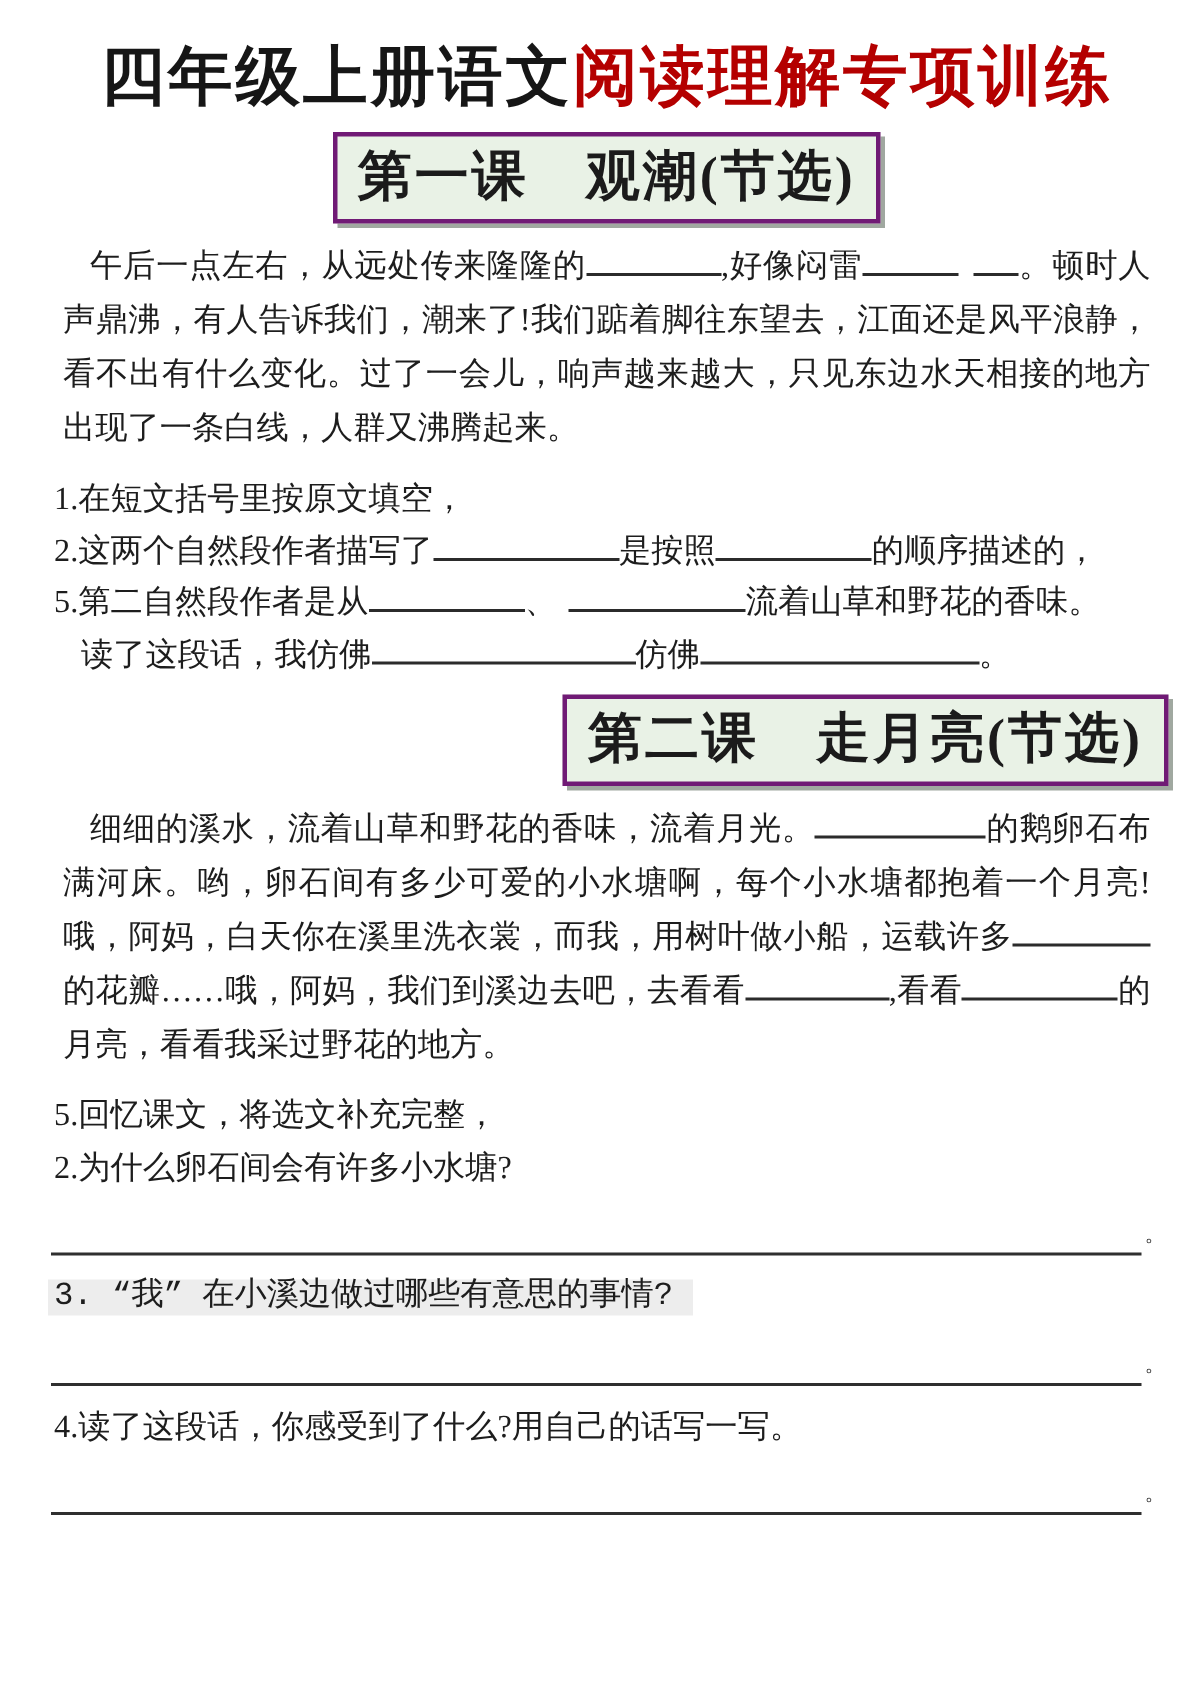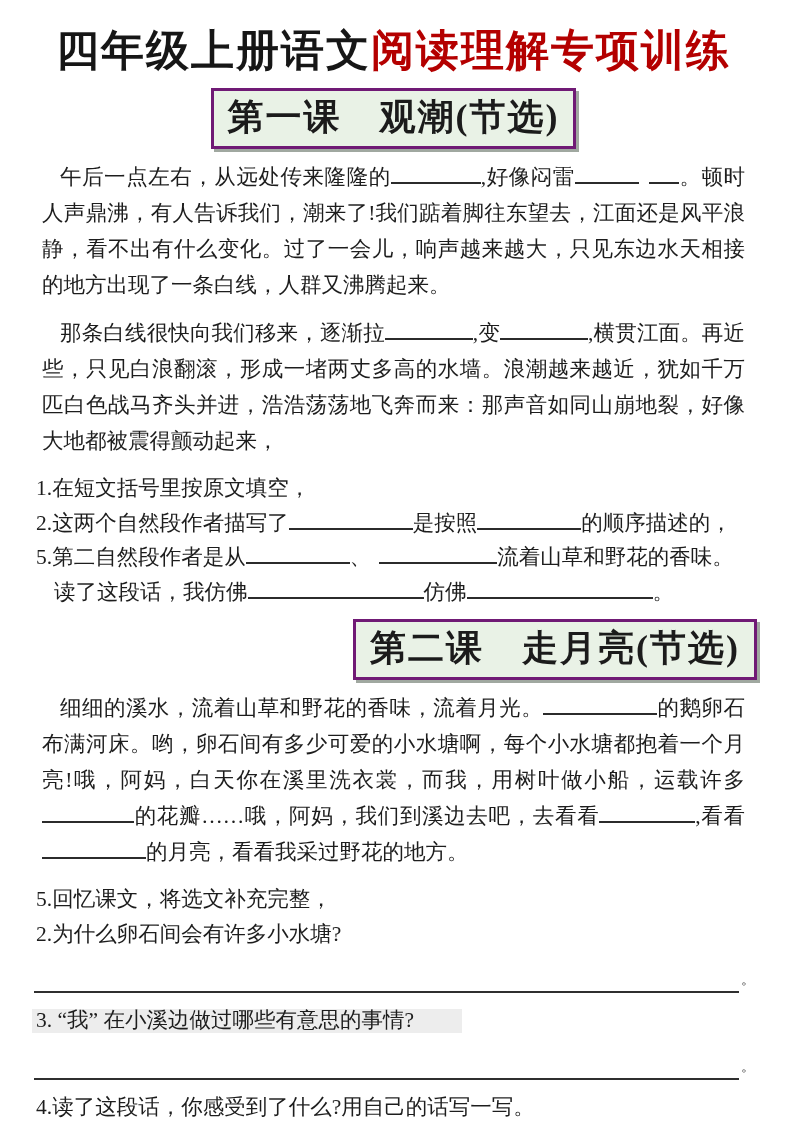--- a/index.html
+++ b/index.html
@@ -9,21 +9,21 @@
     width: 793px;
     height: 1122px;
     overflow: hidden;
     font-family: "Liberation Serif", "DejaVu Serif", serif;
     color: #1d1d1d;
   }
   .page {
     box-sizing: border-box;
     width: 793px;
     height: 1122px;
-    padding: 16px 36px 0 30px;
+    padding: 16px 14px 0 30px;
   }
   .title {
     text-align: center;
     font-size: 43px;
     font-weight: bold;
     letter-spacing: 2px;
     margin: 6px 0 8px 0;
     white-space: nowrap;
   }
   .t-black { color: #161616; }
@@ -93,35 +93,35 @@
     font-size: 14px;
     line-height: 1;
     margin-left: 2px;
     margin-bottom: 8px;
     color: #222;
   }
 
   
   .artifact {
     background: linear-gradient(#ededed, #ededed) no-repeat 2px 60% / 430px 24px;
+    font-family: Liberation Mono, monospace;
   }
 </style>
 </head>
 <body>
 
 <div class="page">
 
   <h1 class="title"><span class="t-black">四年级上册语文</span><span class="t-red">阅读理解专项训练</span></h1>
 
   <div class="lesson-header">
     <span class="lesson-box">第一课　观潮(节选)</span>
   </div>
 
   <p class="para indent mt6"><span>午后一点左右，从远处传来隆隆的</span><span class="blank" style="width: 90px;"></span><span>,好像闷雷</span><span class="blank" style="width: 64px;"></span><span class="gap" style="width: 10px;"></span><span class="blank" style="width: 30px;"></span><span>。顿时人声鼎沸，有人告诉我们，潮来了!我们踮着脚往东望去，江面还是风平浪静，看不出有什么变化。过了一会儿，响声越来越大，只见东边水天相接的地方出现了一条白线，人群又沸腾起来。</span></p>
-  <p class="para indent mt4"><span>那条白线很快向我们移来，逐渐拉</span><span class="blank" style="width: 88px;"></span><span>,变</span><span class="blank" style="width: 88px;"></span><span>,横贯江面。再近些，只见白浪翻滚，形成一堵两丈多高的水墙。浪潮越来越近，犹如千万匹白色战马齐头并进，浩浩荡荡地飞奔而来：那声音如同山崩地裂，好像大地都被震得颤动起来，</span></p>
 
   <div class="mt6">
     <p class="q"><span>1.在短文括号里按原文填空，</span></p>
     <p class="q"><span>2.这两个自然段作者描写了</span><span class="blank" style="width: 124px;"></span><span>是按照</span><span class="blank" style="width: 104px;"></span><span>的顺序描述的，</span></p>
     <p class="q"><span>5.第二自然段作者是从</span><span class="blank" style="width: 104px;"></span><span>、</span><span class="gap" style="width: 8px;"></span><span class="blank" style="width: 118px;"></span><span>流着山草和野花的香味。</span></p>
     <p class="q indent-sm"><span>读了这段话，我仿佛</span><span class="blank" style="width: 176px;"></span><span>仿佛</span><span class="blank" style="width: 186px;"></span><span>。</span></p>
   </div>
 
   <div class="lesson-header mt10">
     <span class="lesson-box">第二课　走月亮(节选)</span>

